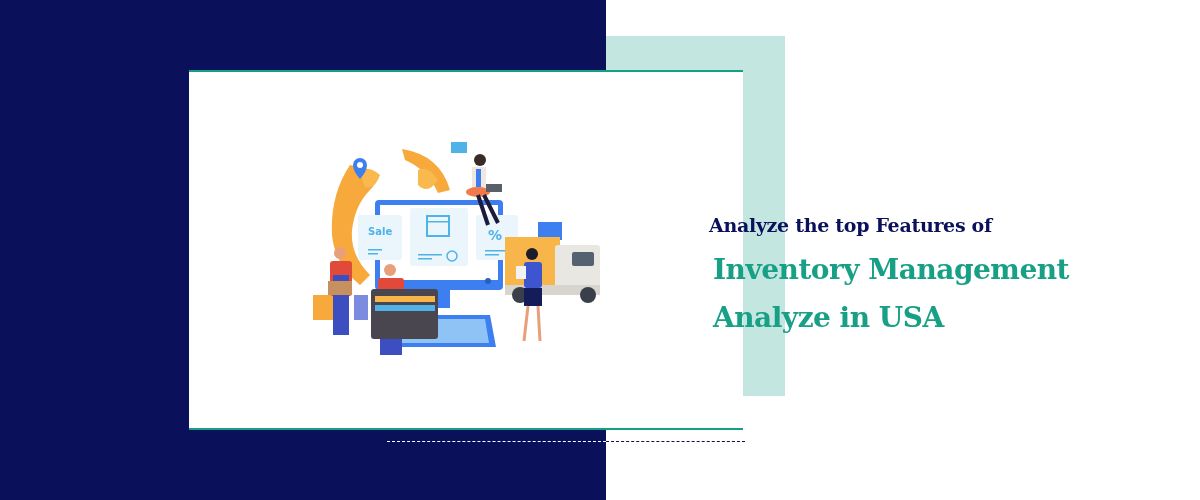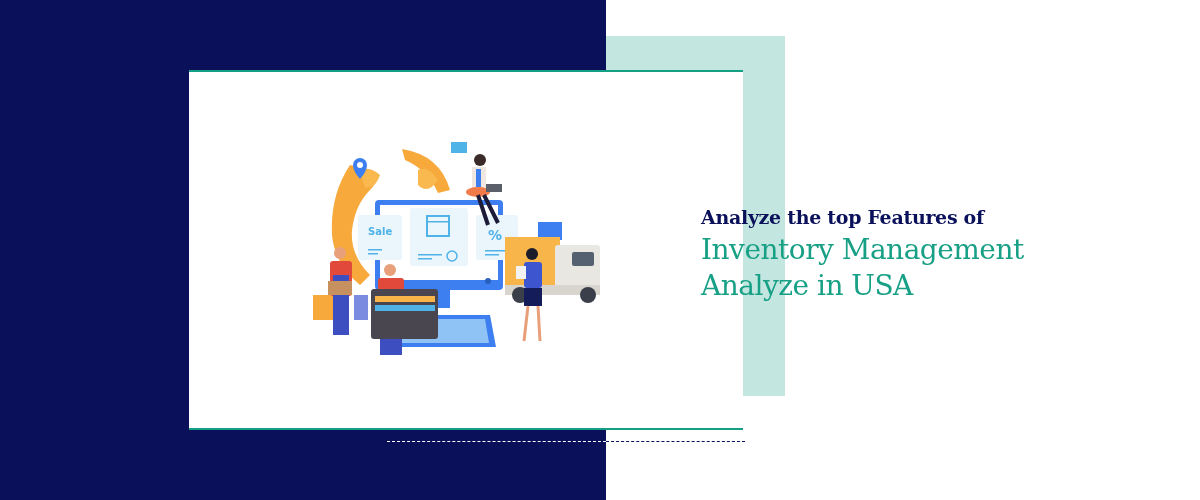--- a/index.html
+++ b/index.html
@@ -5,22 +5,22 @@
   html, body { margin:0; padding:0; }
   body { width:1200px; height:500px; position:relative; overflow:hidden; background:#ffffff; font-family:"DejaVu Serif", serif; }
   .navy { position:absolute; left:0; top:0; width:606px; height:500px; background:#0a115a; }
   .mint { position:absolute; left:606px; top:36px; width:179px; height:360px; background:#c3e7e0; }
   .card { position:absolute; left:189px; top:70px; width:554px; height:360px; background:#ffffff; border-top:2px solid #14a085; border-bottom:2px solid #14a085; box-sizing:border-box; }
   .dash { position:absolute; left:387px; top:441px; width:358px; height:0; }
   .dash .d1 { position:absolute; left:0; top:0; width:219px; border-top:1px dashed #ffffff; }
   .dash .d2 { position:absolute; left:219px; top:0; width:139px; border-top:1px dashed #0a115a; }
   .illus { position:absolute; left:310px; top:135px; width:300px; height:230px; }
   .headline { position:absolute; left:697px; top:200px; width:480px; }
-  .h-small { font-family:"DejaVu Serif", serif; font-weight:bold; font-size:19px; color:#0a115a; line-height:26px; letter-spacing:-0.3px; margin:4px; }
-  .h-big { font-family:"DejaVu Serif", serif; font-weight:normal; font-size:28px; color:#17a085; line-height:32px; letter-spacing:-0.5px; margin:4px; }
+  .h-small { font-family:"DejaVu Serif", serif; font-weight:bold; font-size:19px; color:#0a115a; line-height:26px; letter-spacing:-0.3px; margin:12px; }
+  .h-big { font-family:"DejaVu Serif", serif; font-weight:bold; font-size:28px; color:#17a085; line-height:32px; letter-spacing:-0.5px; margin:16px; }
 </style>
 </head>
 <body>
 
 <div class="navy"></div>
 <div class="mint"></div>
 <div class="card"></div>
 <div class="dash">
     <div class="d1"></div>
     <div class="d2"></div>

